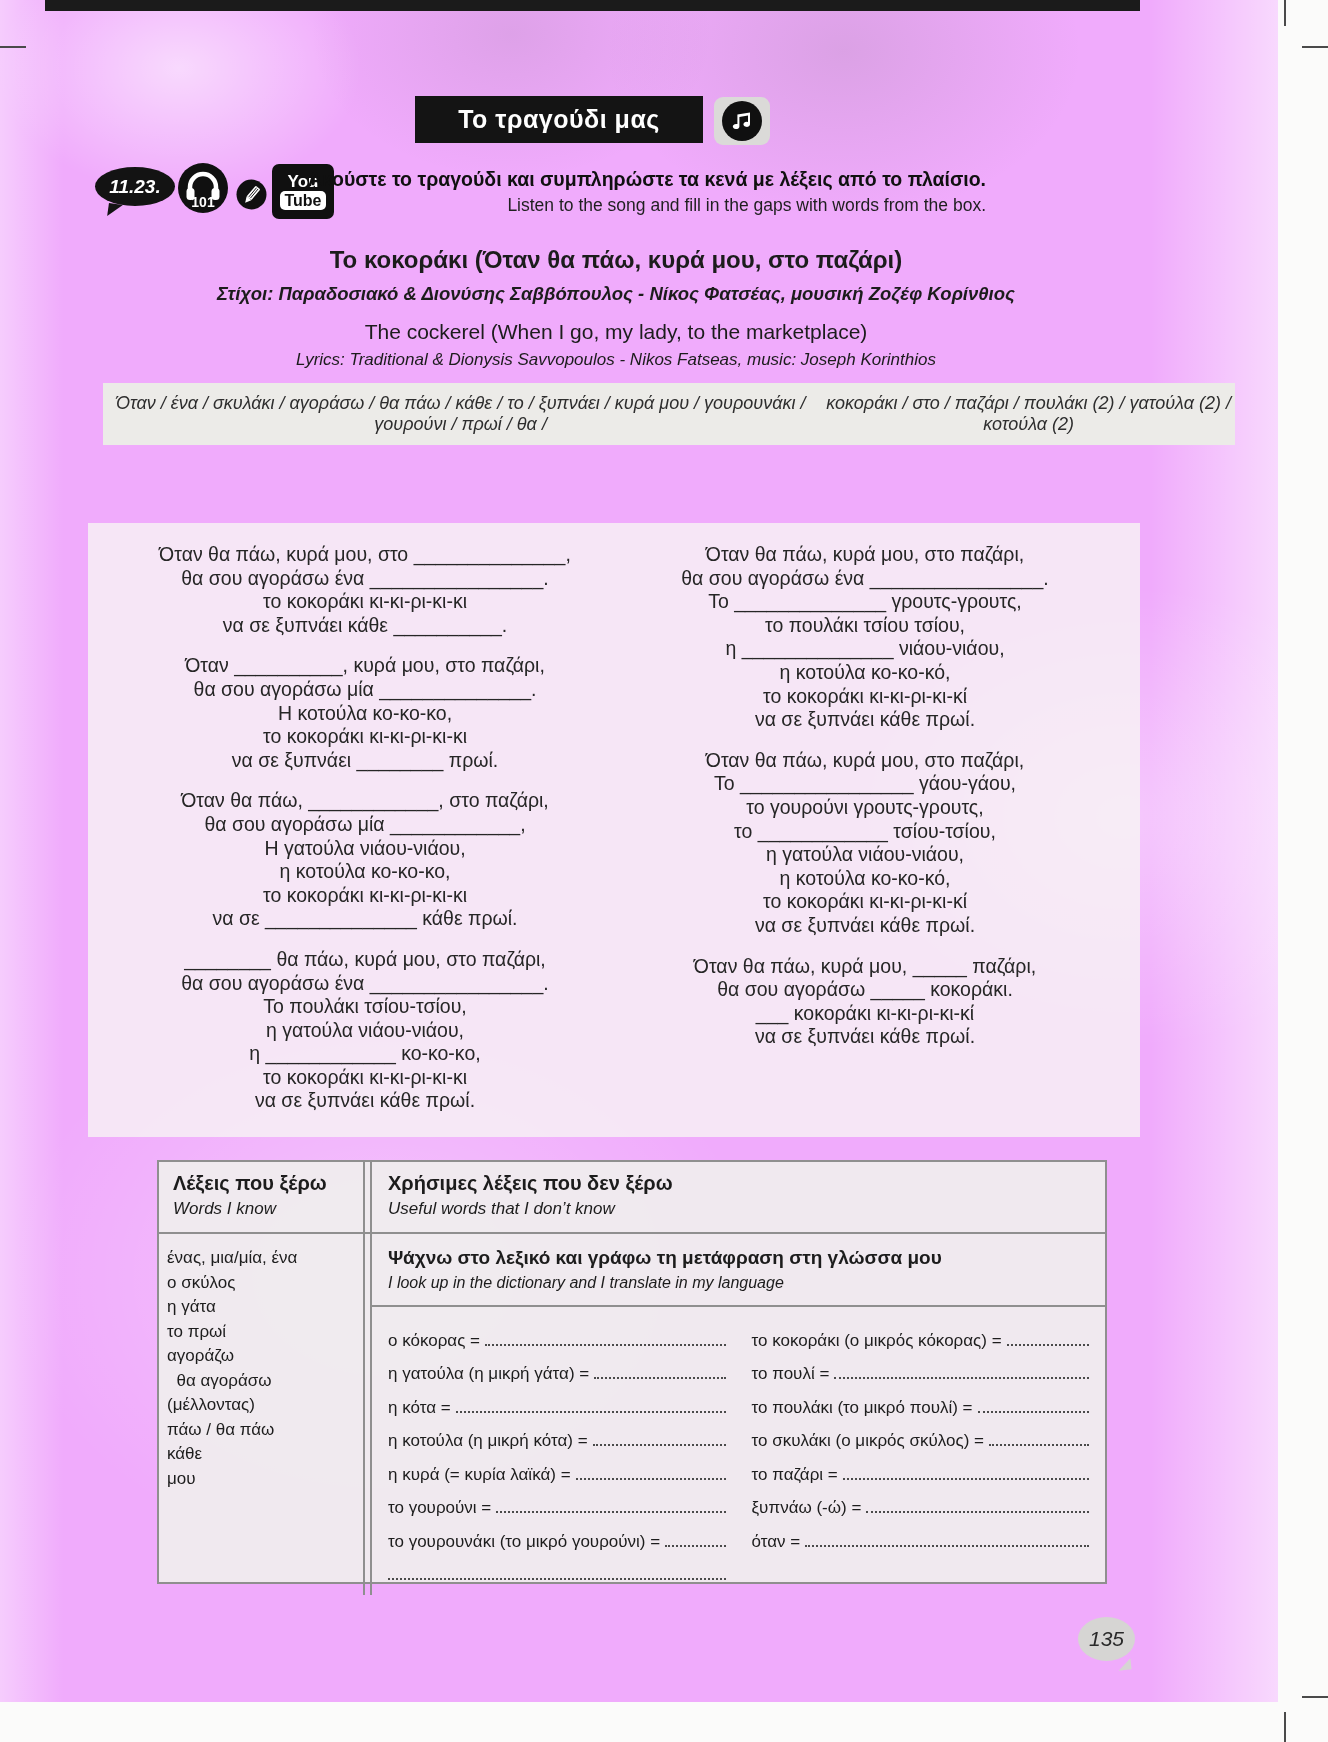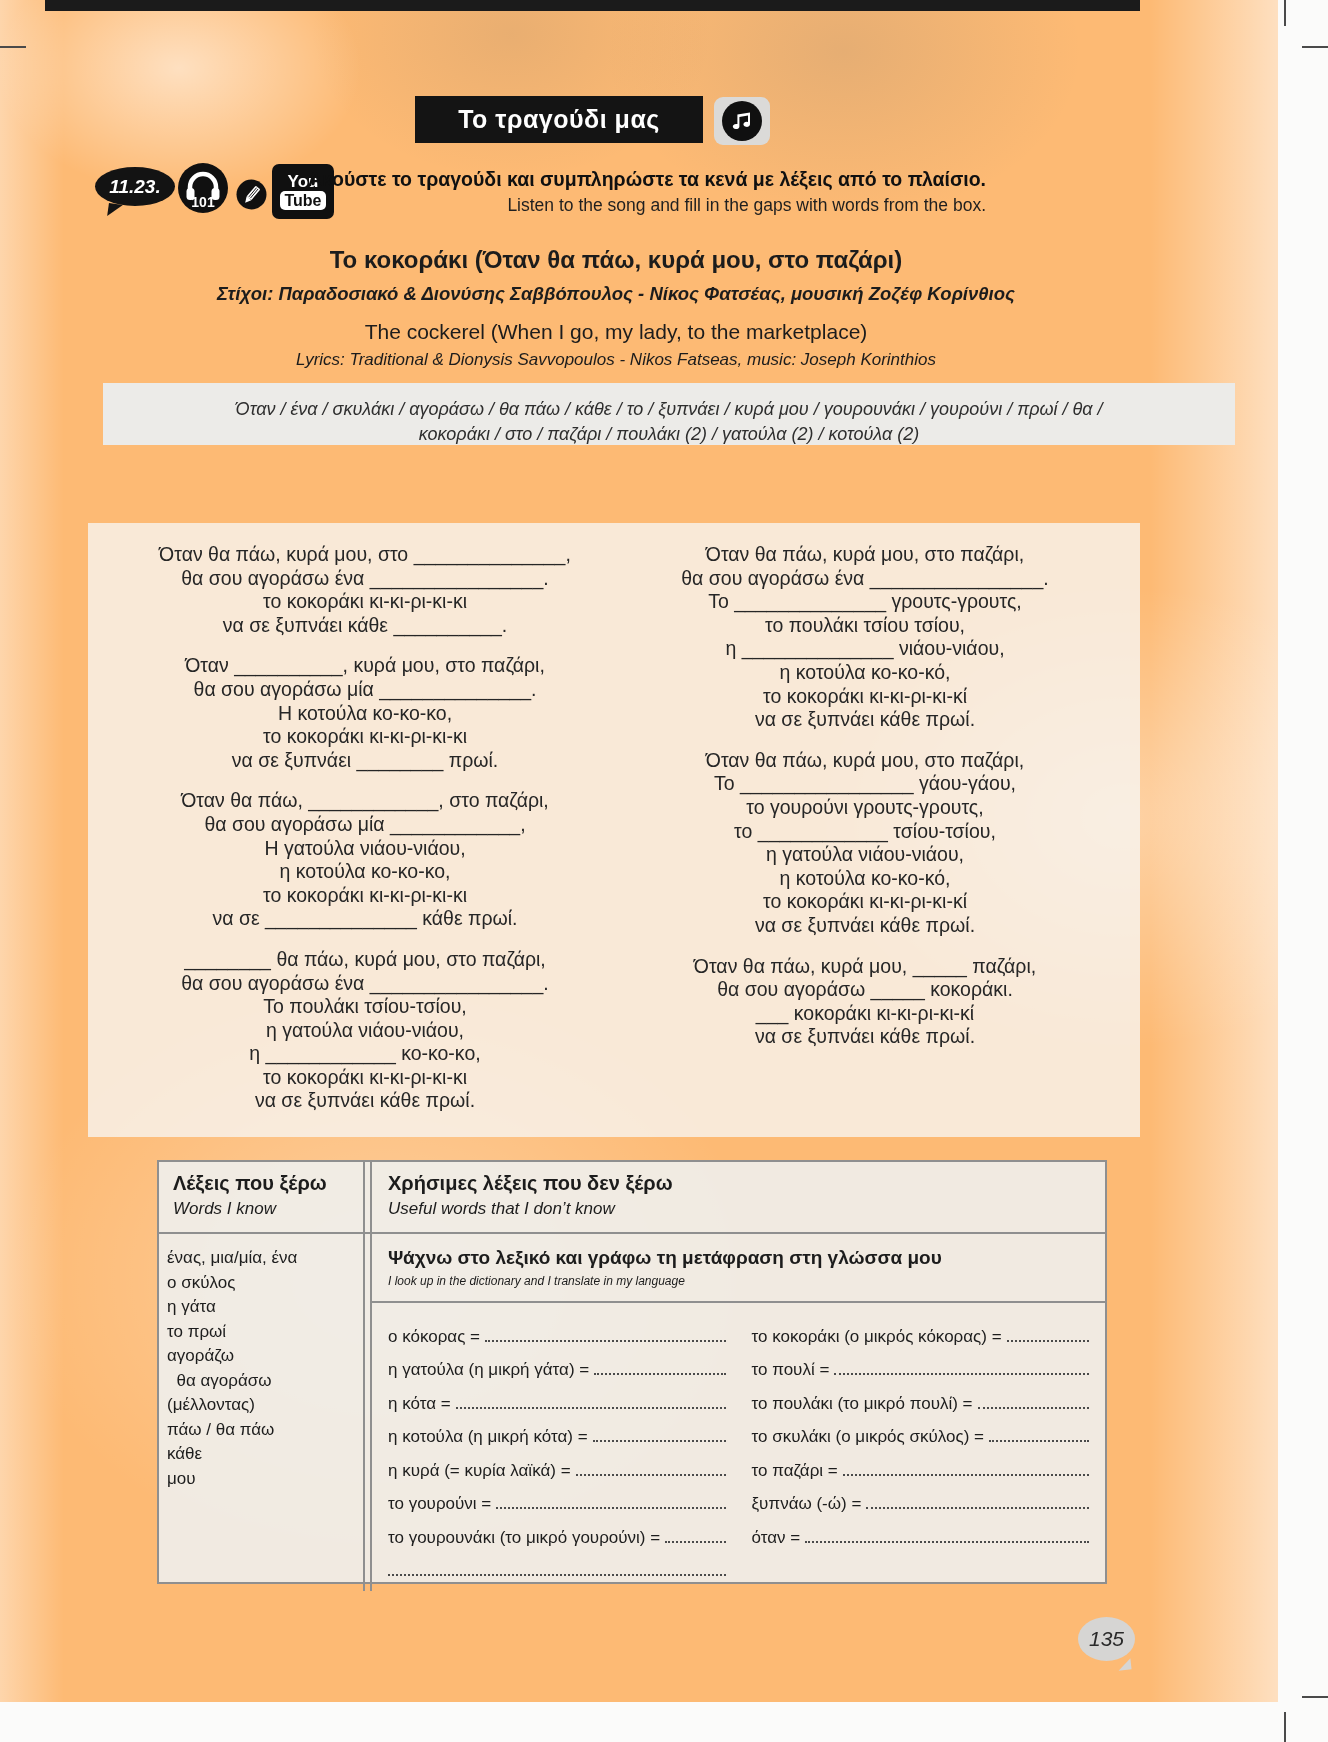--- a/index.html
+++ b/index.html
@@ -5,21 +5,21 @@
 <style>
   html,body{margin:0;padding:0;}
   body{
     width:1328px;height:1742px;position:relative;
     background:#fbfbfa;
     font-family:"Liberation Sans","DejaVu Sans",sans-serif;
     color:#1c1c1c;overflow:hidden;
   }
   .page{
     position:absolute;left:0;top:0;width:1278px;height:1702px;
-    background:#fdba74;overflow:hidden;
+    background:#f0abfc;overflow:hidden;
   }
   .page::before{
     content:'';position:absolute;inset:0;pointer-events:none;
     background:
       radial-gradient(260px 180px at 14% 4%, rgba(255,255,255,.55), transparent 70%),
       radial-gradient(340px 240px at 66% 3%, rgba(110,110,110,.16), transparent 70%),
       radial-gradient(280px 200px at 40% 2%, rgba(90,90,90,.12), transparent 72%),
       radial-gradient(420px 320px at 88% 48%, rgba(255,255,255,.35), transparent 72%),
       radial-gradient(500px 380px at 30% 75%, rgba(255,255,255,.30), transparent 75%),
       linear-gradient(to right, rgba(255,255,255,.40), transparent 5%, transparent 90%, rgba(255,255,255,.55));
@@ -66,21 +66,21 @@
   
   .song-head{position:absolute;left:90px;top:246px;width:1052px;text-align:center;}
   .song-title-el{font-size:24px;font-weight:bold;}
   .song-credits-el{font-size:18.5px;font-weight:bold;font-style:italic;margin-top:9px;}
   .song-title-en{font-size:21px;margin-top:15px;}
   .song-credits-en{font-size:17px;font-style:italic;margin-top:6px;}
 
   
   .word-box{
     position:absolute;left:103px;top:383px;width:1132px;height:62px;background:#ecebe8;
-    display:flex;flex-direction:column;align-items:center;justify-content:flex-end;gap:4px;
+    display:flex;flex-direction:row;align-items:center;justify-content:flex-end;gap:4px;
     font-style:italic;font-size:18px;color:#2e2e2e;text-align:center;
   }
 
   
   .lyrics-panel{
     position:absolute;left:88px;top:523px;width:1052px;height:614px;
     background:rgba(247,246,244,0.78);
   }
   .lyr-col{position:absolute;top:20px;text-align:center;}
   #lyrics-left{left:37px;width:480px;}
@@ -101,21 +101,21 @@
   .r-h{border-bottom:2px solid #8f8f8f;}
   .hl{padding:10px 6px 0 14px;}
   .hr{padding:10px 0 0 16px;}
   .head-el{font-weight:bold;font-size:20px;}
   .head-en{font-style:italic;font-size:17px;margin-top:4px;}
   .bl{padding:12px 6px 0 8px;}
   .known-item{font-size:17px;line-height:24.5px;white-space:pre-wrap;color:#1d1d1d;}
   .br{display:flex;flex-direction:column;}
   .dict-head{padding:13px 0 0 16px;}
   .dict-head-el{font-weight:bold;font-size:19px;}
-  .dict-head-en{font-style:italic;font-size:12px;margin-top:5px;}
+  .dict-head-en{font-style:italic;font-size:16px;margin-top:5px;}
   .dict-box{margin-top:13px;border-top:2px solid #8f8f8f;flex:1;display:flex;
     padding:12px 16px 8px 16px;gap:26px;}
   .dict-col{flex:1;display:flex;flex-direction:column;}
   .dict-entry{display:flex;align-items:flex-end;height:33.5px;font-size:17px;color:#1d1d1d;}
   .dict-entry .term{white-space:nowrap;padding-bottom:2px;text-align:center;}
   .dict-entry .leader{flex:1;margin:0 0 7px 5px;border-bottom:2px dotted #4a4a4a;}
 
   
   .page-num{
     position:absolute;left:1078px;top:1617px;width:57px;height:44px;background:#d6d5d3;

